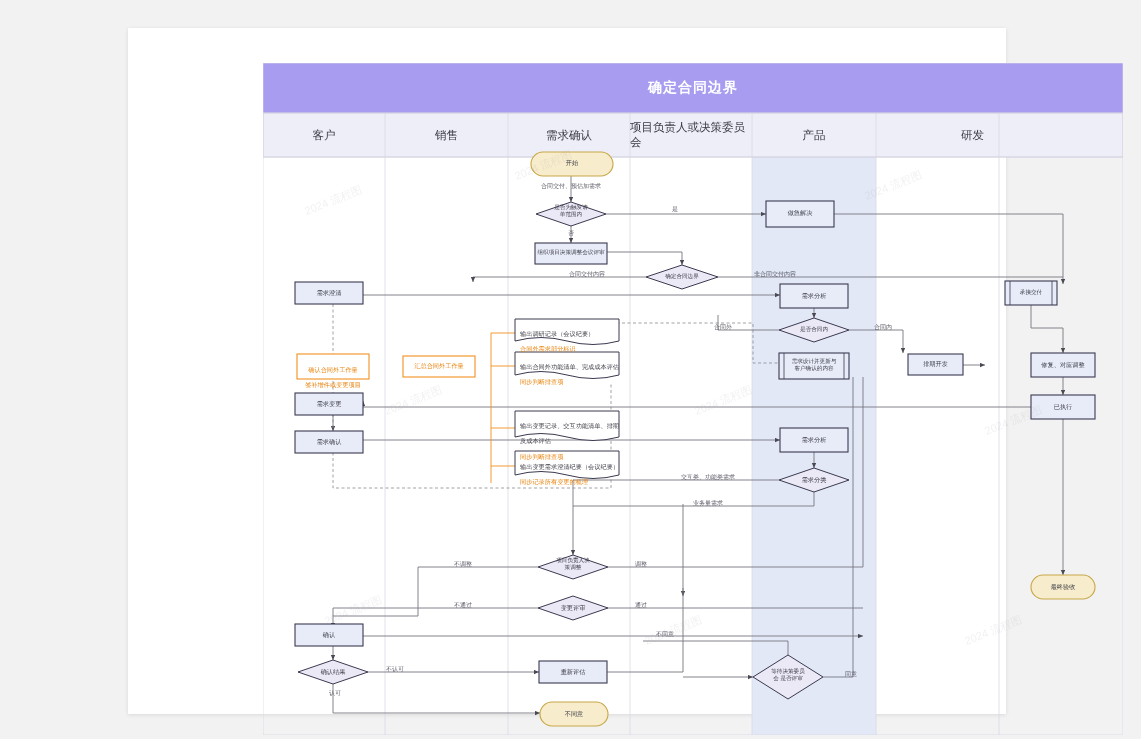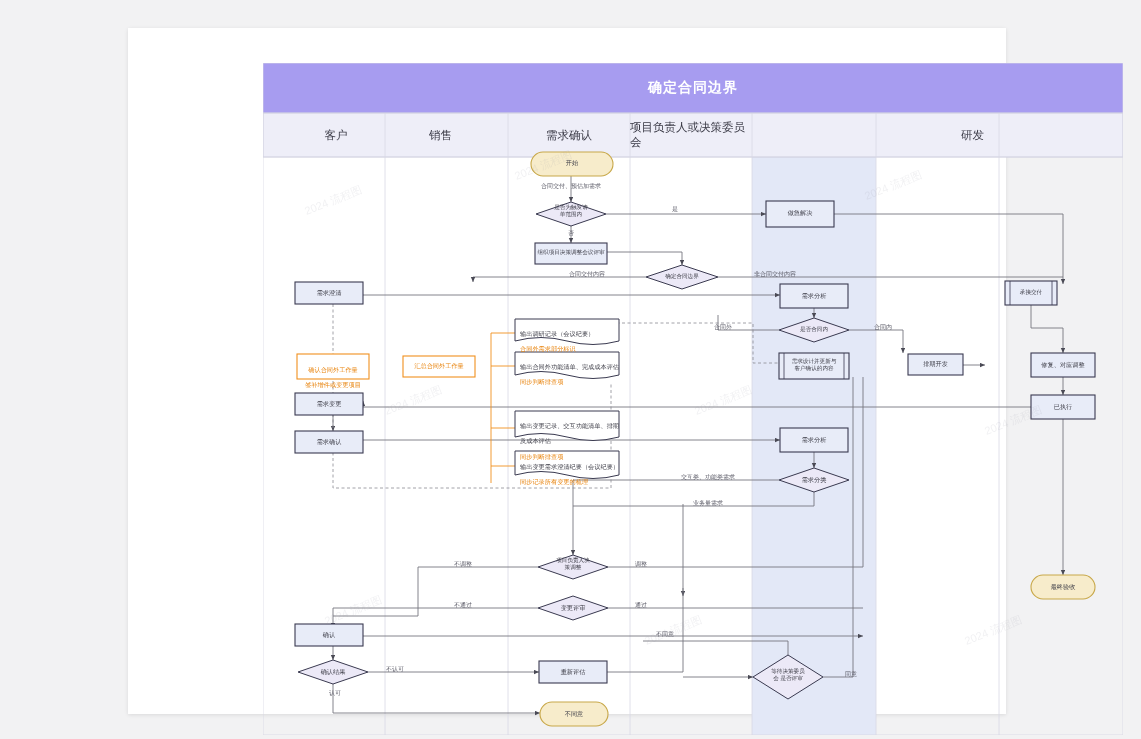--- a/index.html
+++ b/index.html
@@ -241,24 +241,25 @@
         <g fill="#ffffff" stroke="#3a3a50" stroke-width="1">
           <path d="M252 256 L356 256 L356 278 Q330 285 304 278 Q278 271 252 278 Z"></path>
           <path d="M252 289 L356 289 L356 312 Q330 319 304 312 Q278 305 252 312 Z"></path>
           <path d="M252 348 L356 348 L356 374 Q330 381 304 374 Q278 367 252 374 Z"></path>
           <path d="M252 388 L356 388 L356 412 Q330 419 304 412 Q278 405 252 412 Z"></path>
         </g>
       </svg>
 
       <div class="title-text">确定合同边界</div>
 
-      <div class="colhead" style="left:0px;width:122px;padding-left:12px;">客户</div>
-      <div class="colhead" style="left:116px;width:123px;">销售</div>
+      <div class="colhead" style="left:0px;width:122px;">客户</div>
+      <div class="colhead" style="left:122px;width:123px;">销售</div>
       <div class="colhead" style="left:245px;width:122px;">需求确认</div>
       <div class="colhead" style="left:367px;width:122px;">项目负责人或决策委员会</div>
+      <div class="colhead" style="left:489px;width:124px;">产品</div>
       <div class="colhead" style="left:648px;width:123px;">研发</div>
 
       <div class="lbl node-text" style="left:268px;top:96px;width:82px;">开始</div>
       <div class="lbl node-text sm" style="left:273px;top:141px;width:70px;">是否为触发请
 单范围内</div>
       <div class="lbl node-text" style="left:503px;top:146px;width:68px;">做急解决</div>
       <div class="lbl node-text sm" style="left:272px;top:186px;width:72px;">组织项目决策调整会议评审</div>
       <div class="lbl node-text sm" style="left:387px;top:210px;width:64px;">确定合同边界</div>
       <div class="lbl node-text" style="left:32px;top:226px;width:68px;">需求澄清</div>
       <div class="lbl node-text" style="left:517px;top:229px;width:68px;">需求分析</div>

